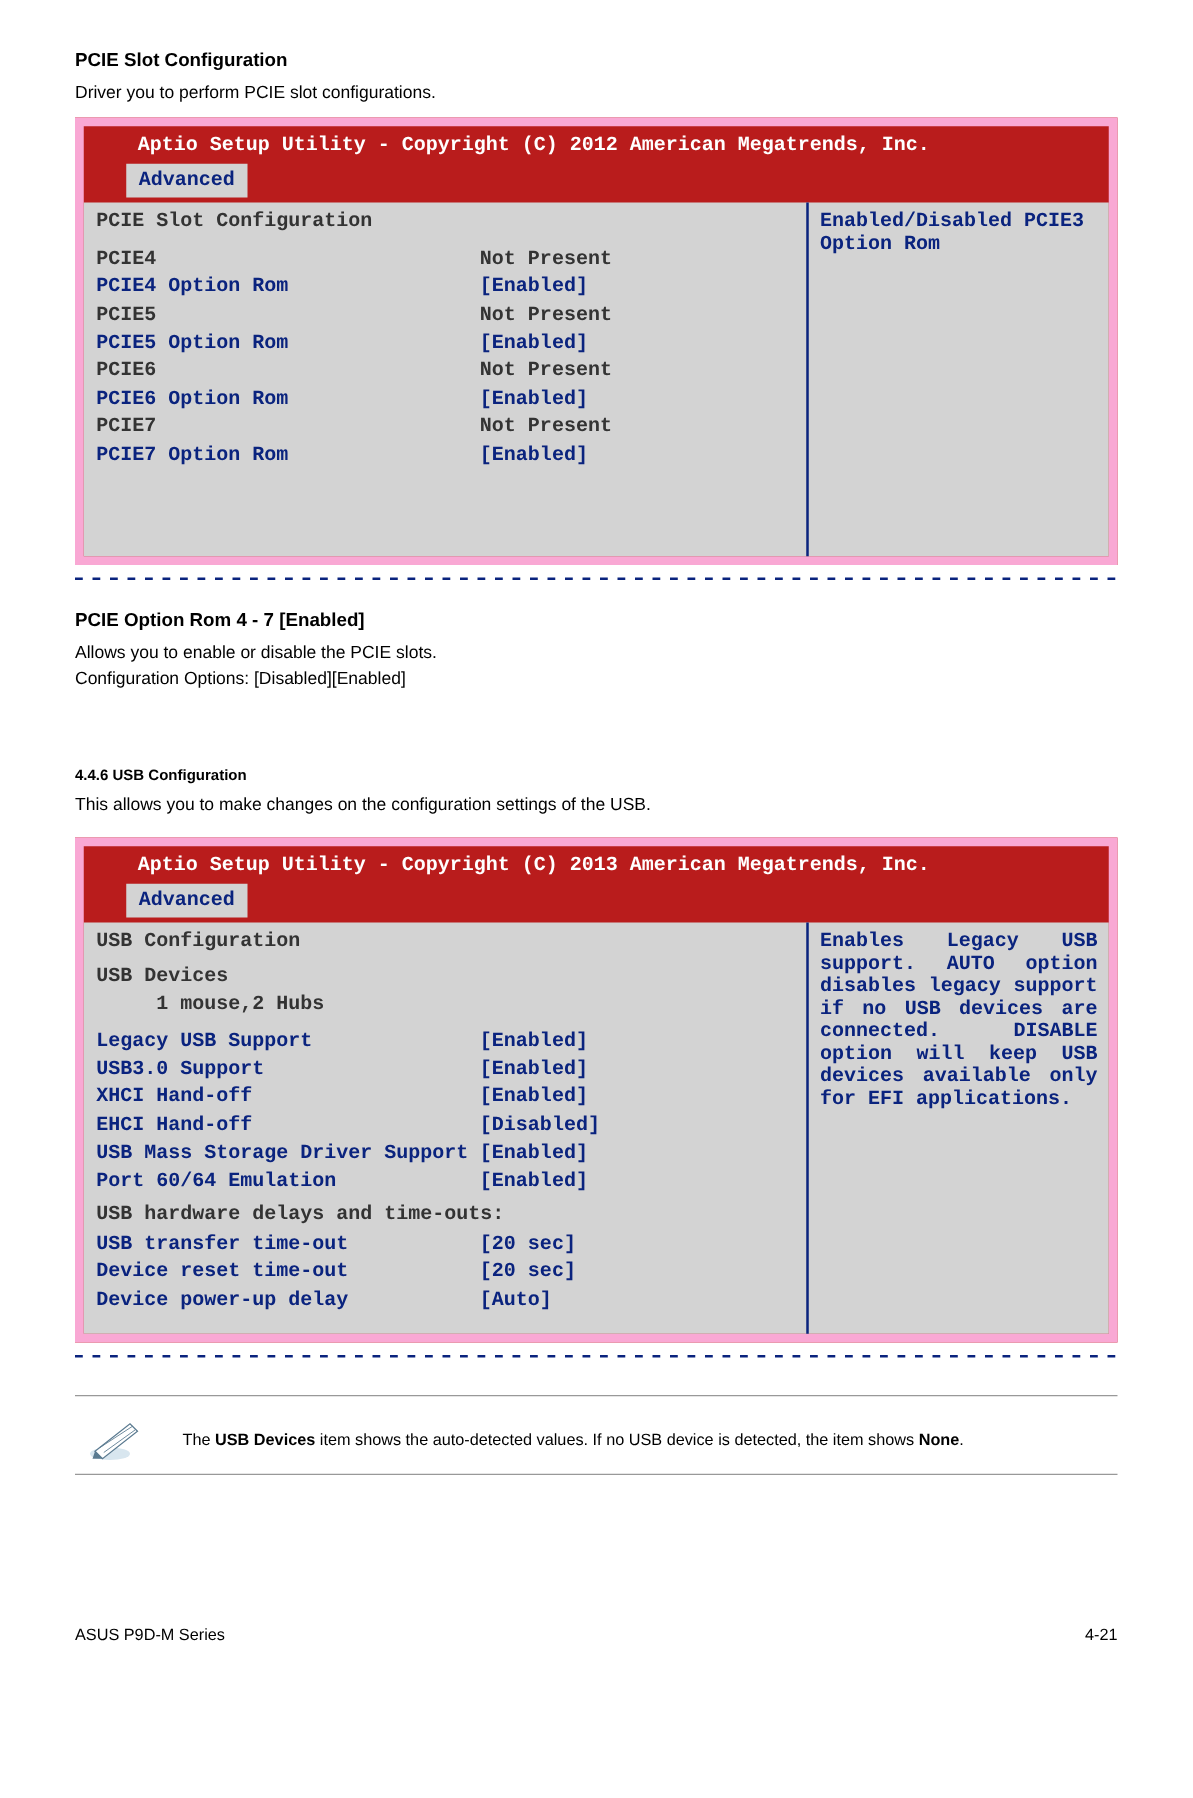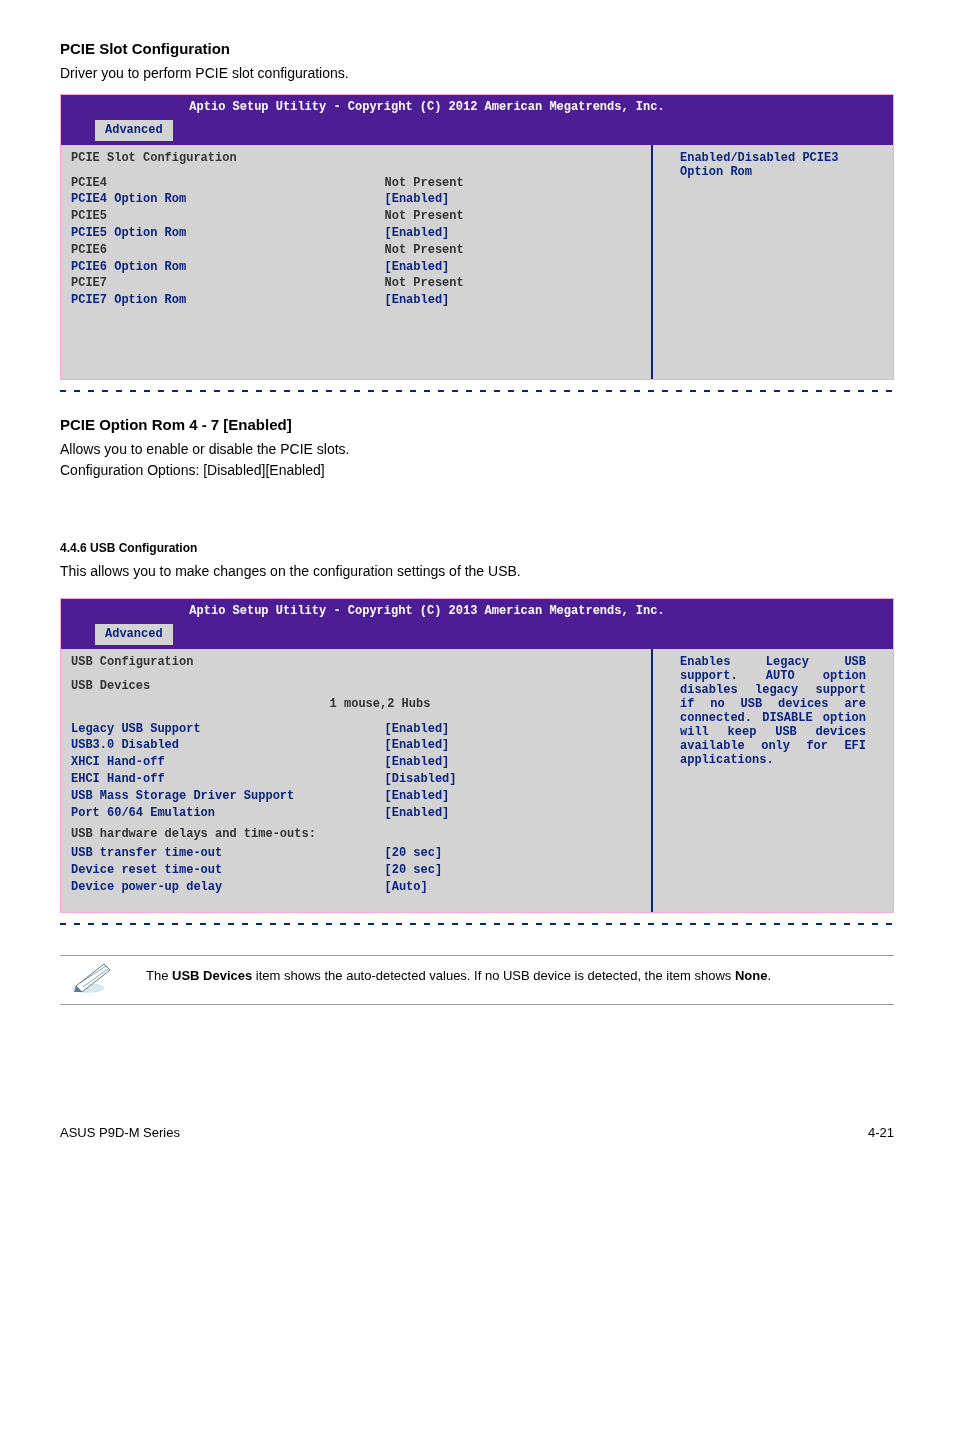--- a/index.html
+++ b/index.html
@@ -21,24 +21,24 @@
     line-height: 1.5;
   }
   h2.main-heading {
     font-size: 12px;
     font-weight: bold;
     margin-top: 60px;
     margin-bottom: 6px;
   }
   .bios-box {
     width: 100%;
-    background: #4c1d95;
-    border: 1px solid #f9a8d4;
+    background: #b91c1c;
+    border: 7px solid #f9a8d4;
     font-family: "Courier New", monospace;
-    font-size: 12px;
+    font-size: 16px;
     margin-bottom: 6px;
   }
   .bios-header {
     color: #ffffff;
     padding: 4px 8px;
     font-weight: bold;
     display: flex;
     align-items: center;
     line-height: 1.4;
   }
@@ -60,21 +60,21 @@
   }
   .bios-left {
     flex: 1;
     padding: 6px 10px;
     color: #0a237e;
     font-weight: bold;
     border-right: 2px solid #0a237e;
   }
   .bios-right {
     width: 240px;
-    padding: 6px 27px;
+    padding: 6px 9px;
     color: #0a237e;
     font-weight: bold;
     text-align: left;
   }
   .bios-row {
     display: flex;
     line-height: 1.4;
   }
   .bios-label {
     width: 55%;
@@ -97,21 +97,21 @@
     background-image: repeating-linear-gradient(to right, #0a237e 0, #0a237e 6px, transparent 6px, transparent 14px);
     background-position: 0 center;
     background-size: 14px 2px;
     background-repeat: repeat-x;
     margin-bottom: 20px;
   }
   .note-box {
     margin-top: 26px;
     border-top: 1px solid #999;
     border-bottom: 1px solid #999;
-    padding: 2px 0 10px 0;
+    padding: 16px 0 10px 0;
     display: flex;
     align-items: center;
     gap: 30px;
     font-size: 13px;
   }
   .note-icon {
     width: 46px;
     height: 36px;
     flex-shrink: 0;
     margin-left: 10px;
@@ -195,29 +195,29 @@
     <span class="bios-header-text">Aptio Setup Utility - Copyright (C) 2013 American Megatrends, Inc.</span>
   </div>
   <div class="bios-header" style="padding-top:0;">
     <span class="bios-tab">Advanced</span>
   </div>
   <div class="bios-body">
     <div class="bios-left">
       <div class="bios-left-title">USB Configuration</div>
       <div style="height:6px;"></div>
       <div class="bios-left-title">USB Devices</div>
-      <div class="bios-left-title" style="padding-left:48px;text-align:center;">1 mouse,2 Hubs</div>
+      <div class="bios-left-title" style="padding-left:48px;">1 mouse,2 Hubs</div>
       <div style="height:6px;"></div>
       <div id="bios2rows">
           <div class="bios-row">
             <div class="bios-label">Legacy USB Support</div>
             <div class="bios-value">[Enabled]</div>
           </div>
           <div class="bios-row">
-            <div class="bios-label">USB3.0 Disabled</div>
+            <div class="bios-label">USB3.0 Support</div>
             <div class="bios-value">[Enabled]</div>
           </div>
           <div class="bios-row">
             <div class="bios-label">XHCI Hand-off</div>
             <div class="bios-value">[Enabled]</div>
           </div>
           <div class="bios-row">
             <div class="bios-label">EHCI Hand-off</div>
             <div class="bios-value">[Disabled]</div>
           </div>

